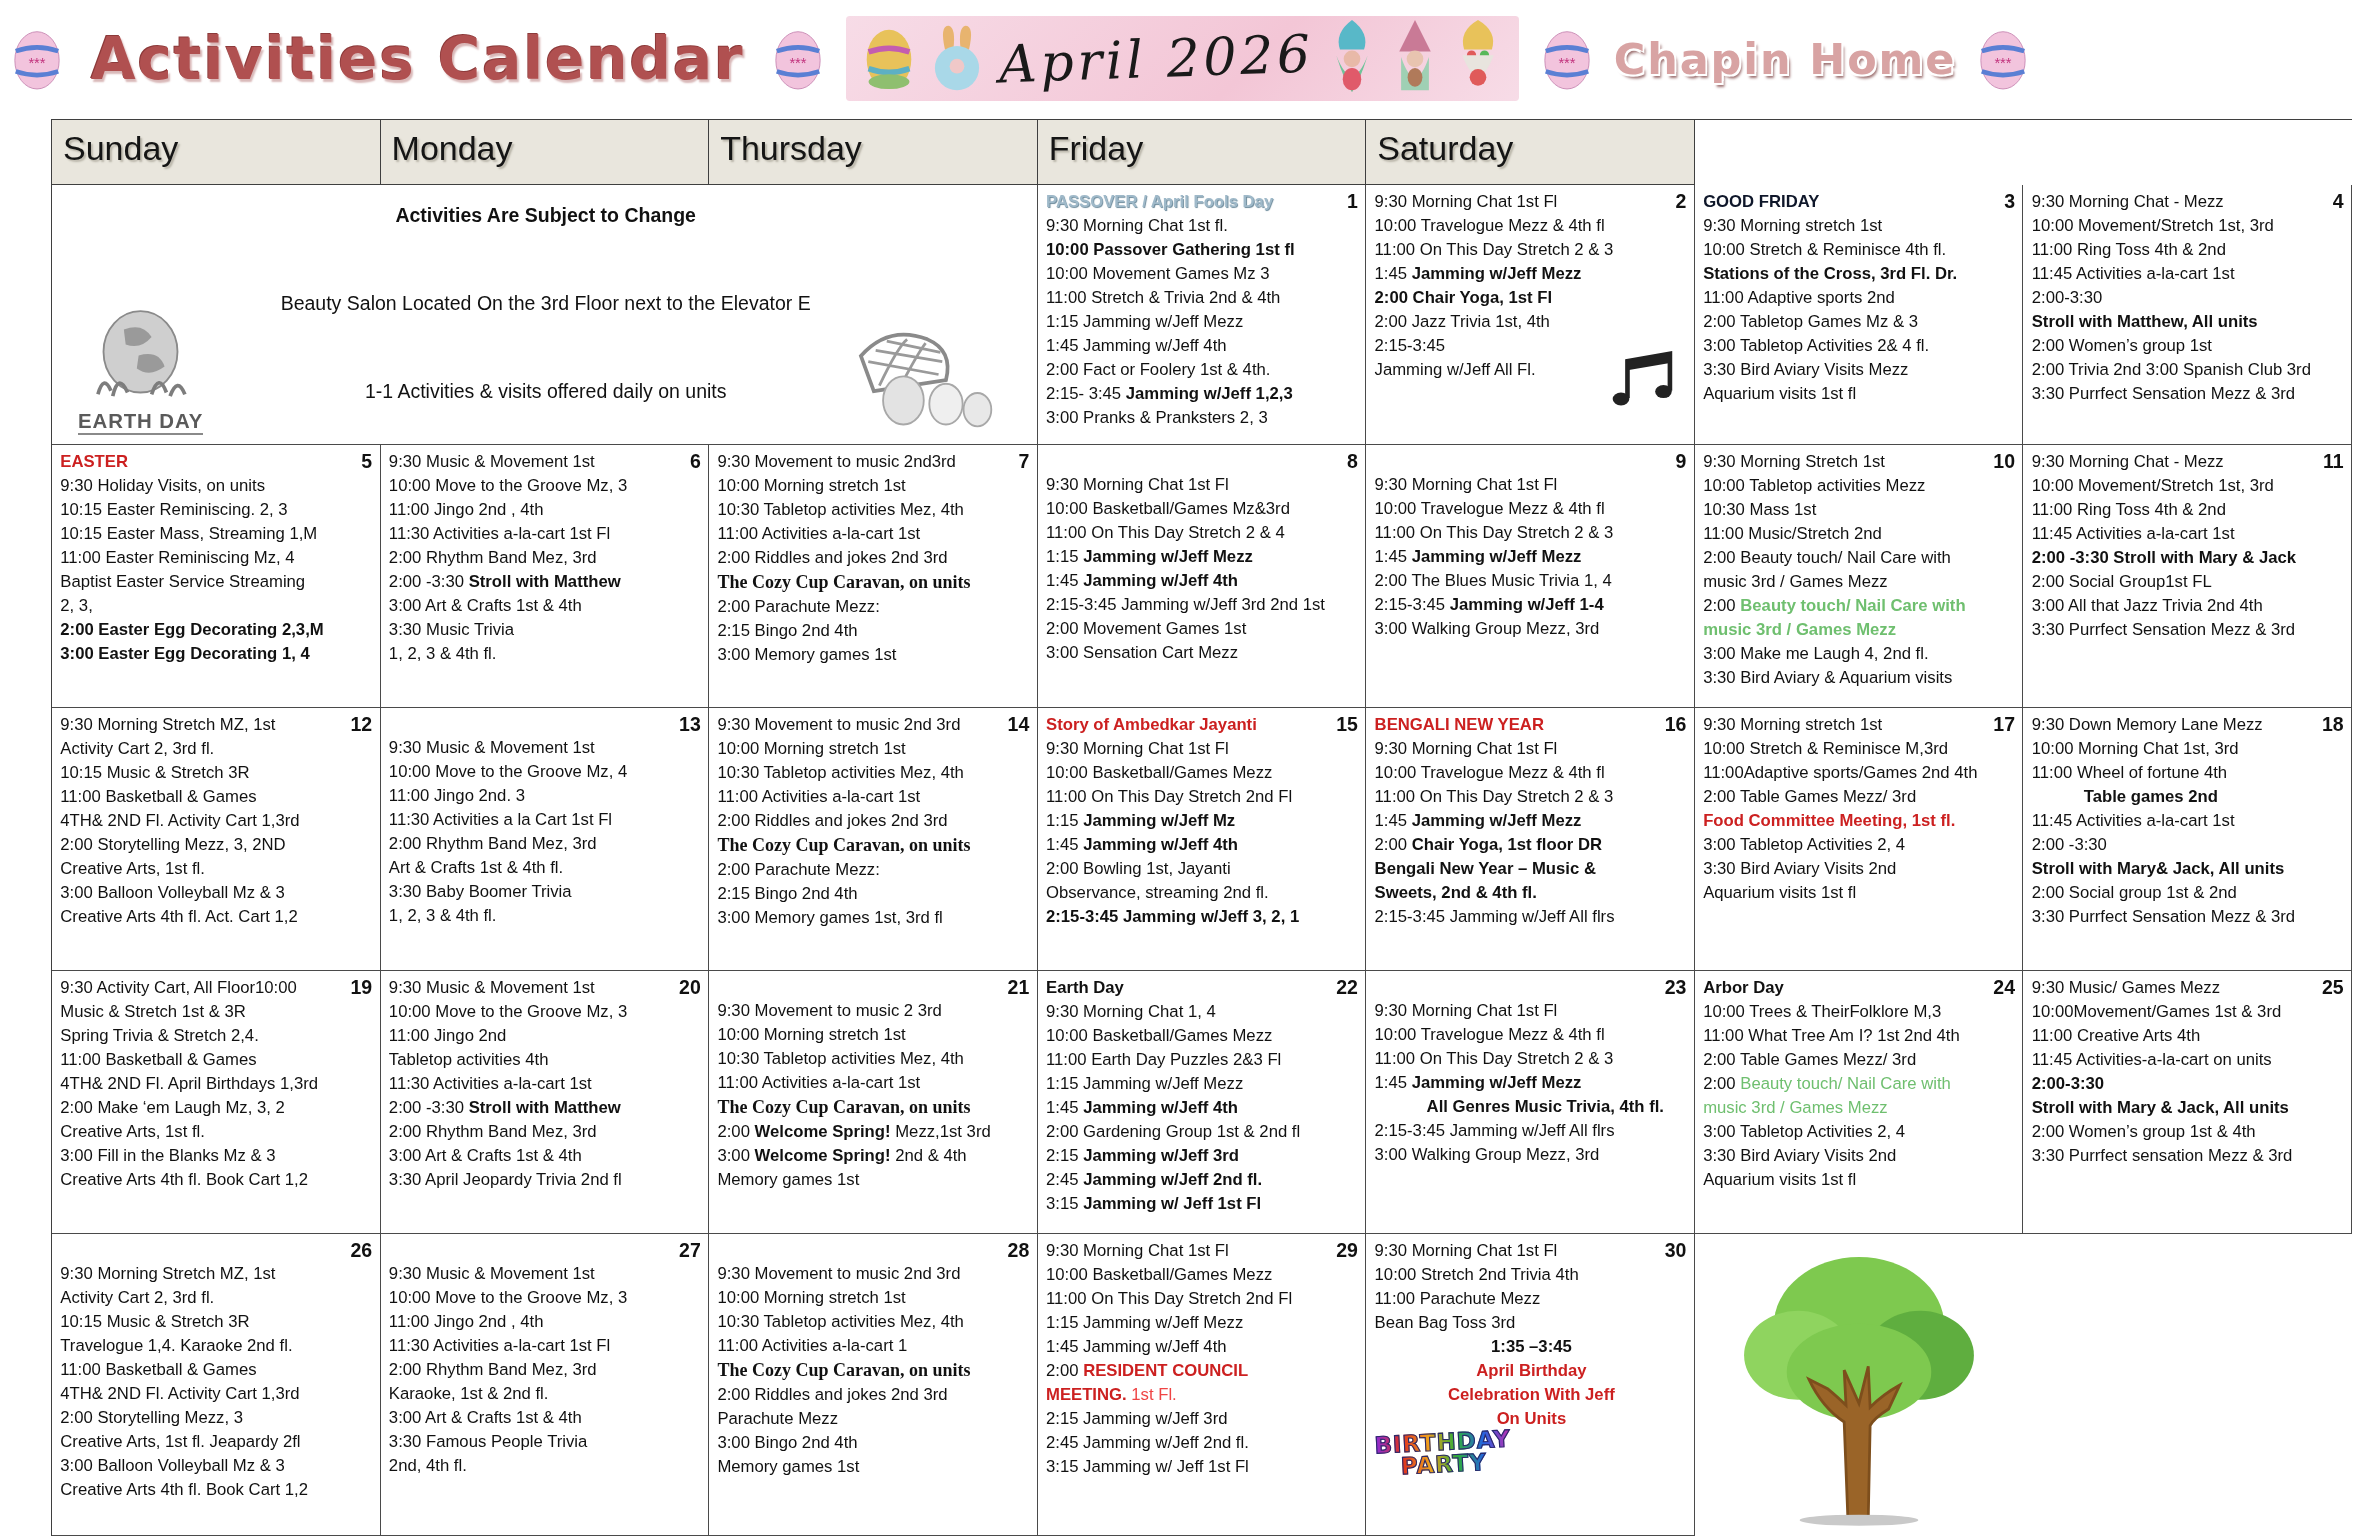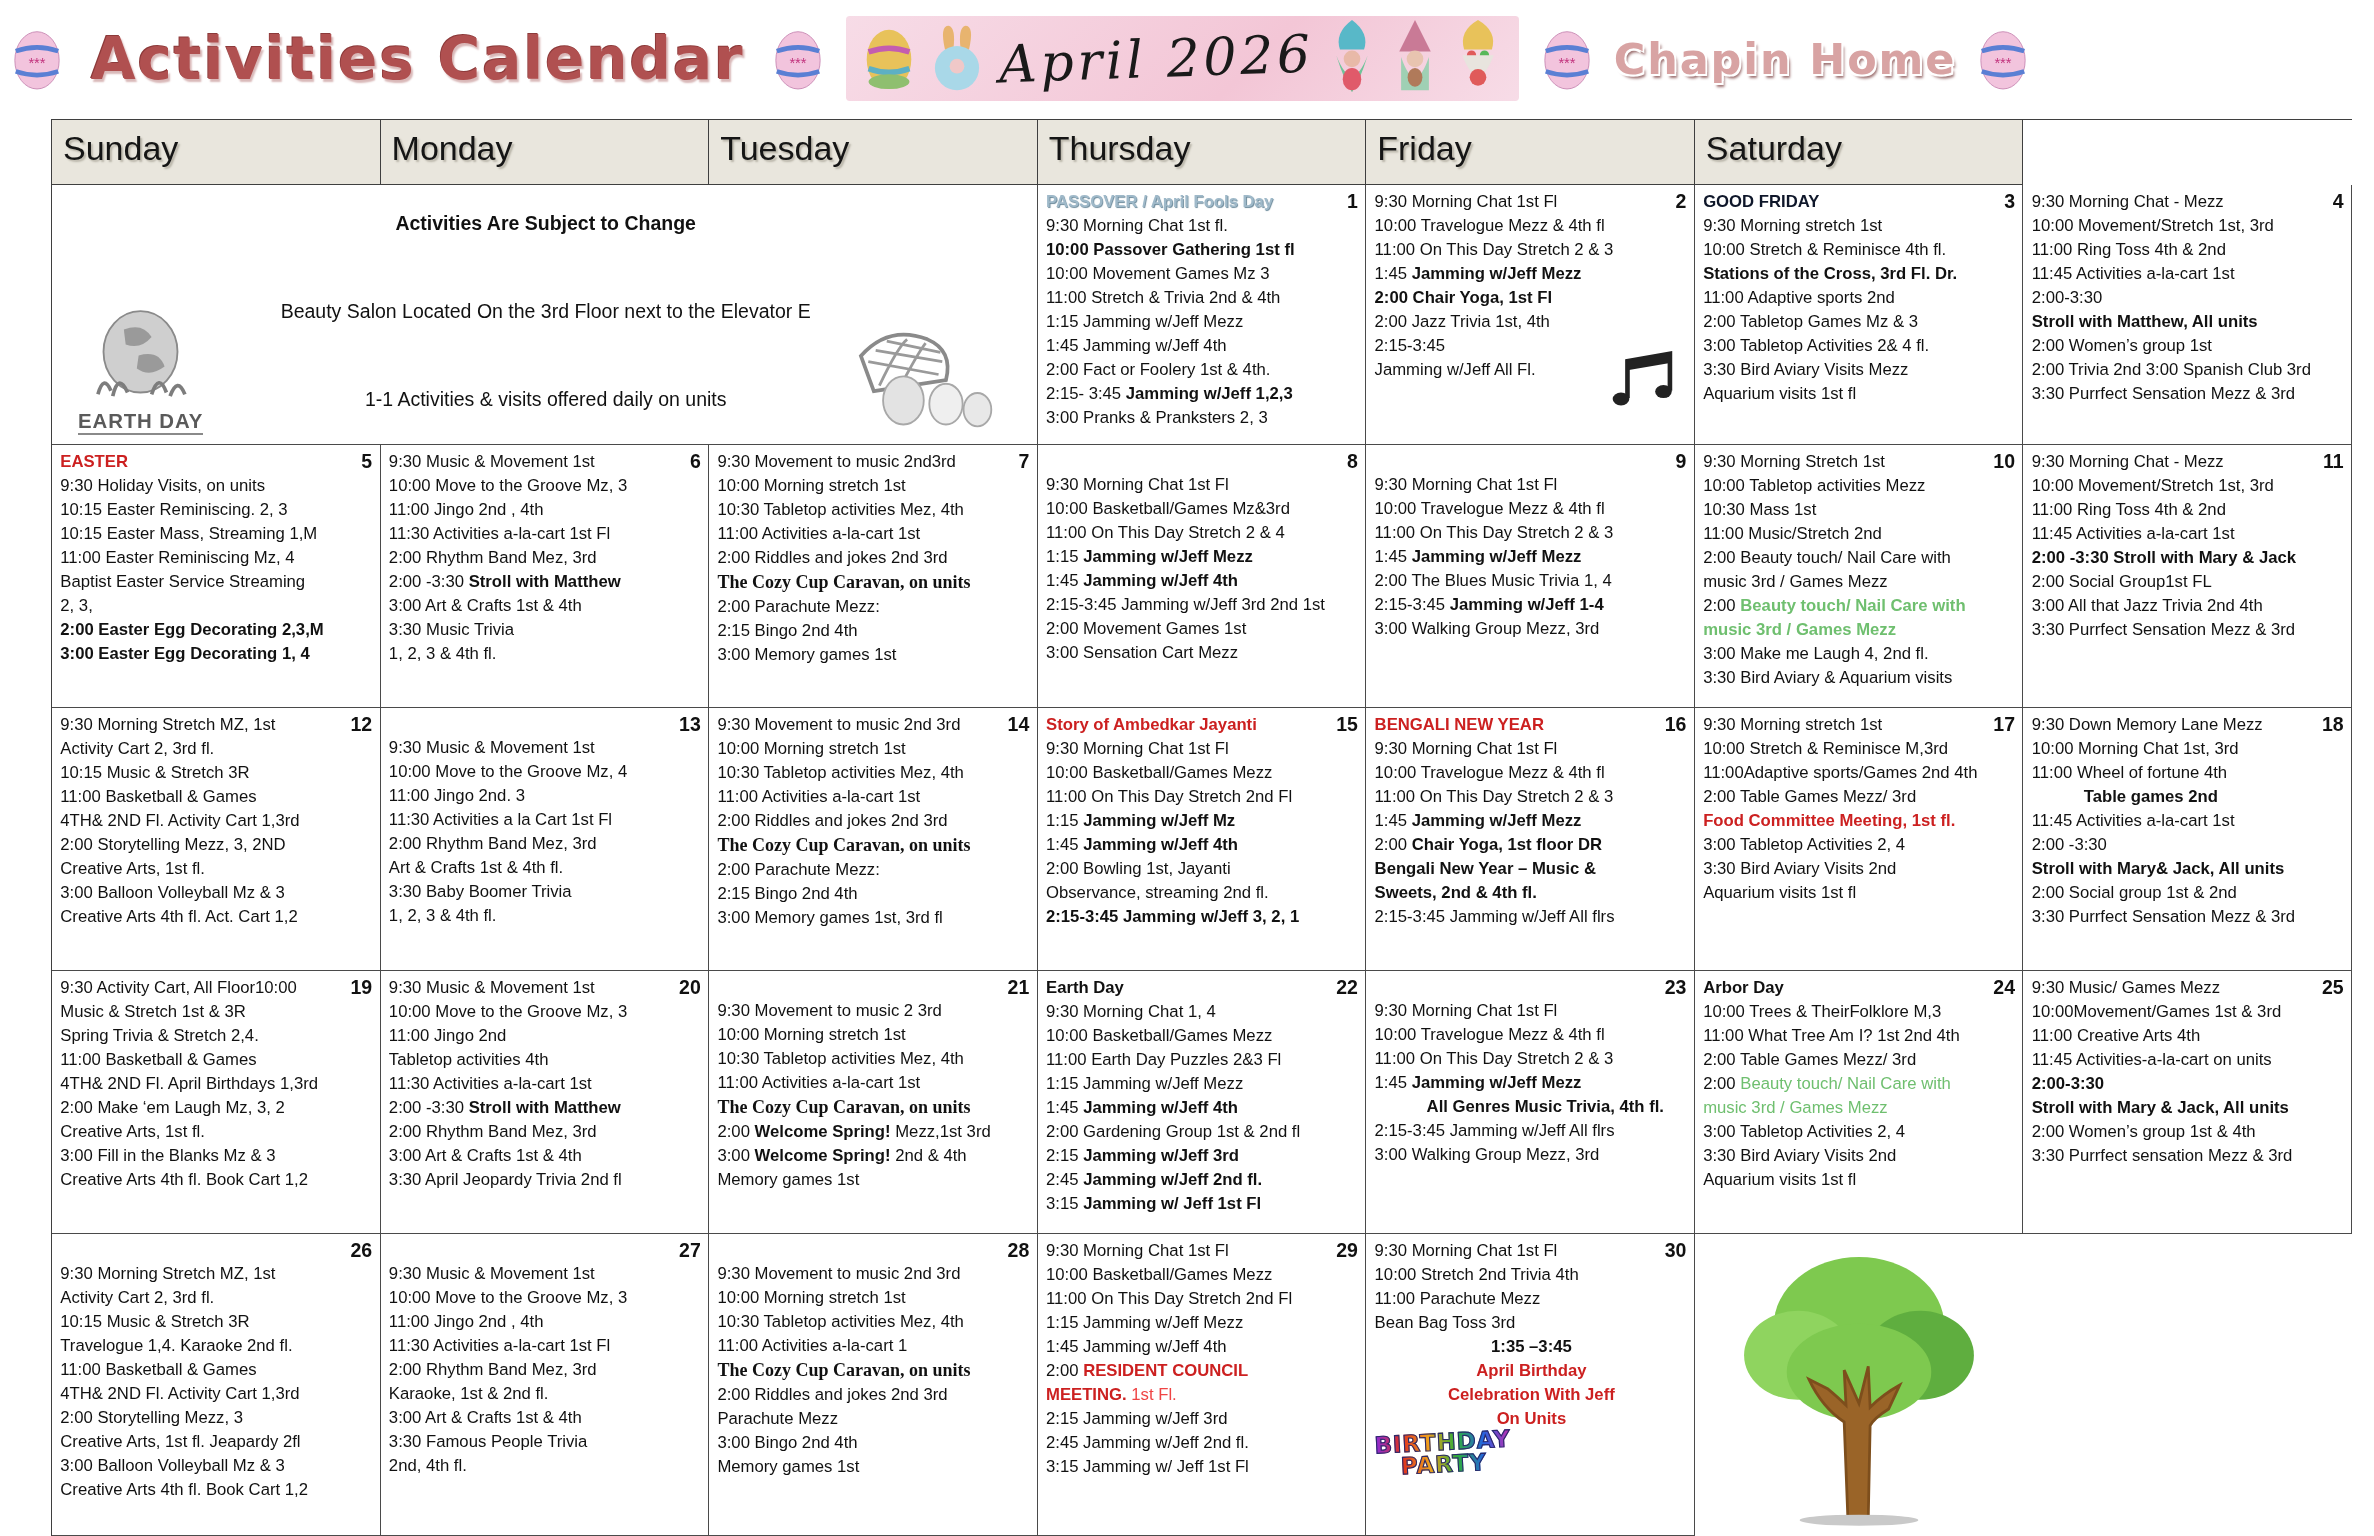--- a/index.html
+++ b/index.html
@@ -51,21 +51,21 @@
   .ln.ind{padding-left:52px;font-weight:bold;}
   .s-b{font-weight:700;}
   .s-red{color:#cc2020;font-weight:700;}
   .s-redp{color:#ef4444;}
   .s-drred{color:#0f172a;font-weight:700;text-align:right;}
   .s-green{color:#6fbf6f;font-weight:700;}
   .s-greenp{color:#6fbf6f;}
   .s-blue{color:#9fb9c9;font-weight:700;text-shadow:0.9px 0.9px 0.9px #6d8b9c;}
   .s-serif{font-family:"Liberation Serif",serif;font-weight:700;font-size:18px;}
   
-  .infocell{padding-top:26px;}
+  .infocell{padding-top:18px;}
   .infocell .ln{min-height:44px;font-size:19.5px;padding-right:0;}
   .icon-earth{position:absolute;left:26px;bottom:9.3px;}
   .icon-basket{position:absolute;right:37px;bottom:7.4px;}
   .icon-music{position:absolute;right:13px;bottom:24px;}
   .icon-tree{position:absolute;left:50%;top:5.6px;transform:translateX(-50%);}
   .earth-label{font-family:"Liberation Sans",sans-serif;font-weight:700;font-size:20.4px;color:#5a5a5a;
     text-align:center;letter-spacing:0.9px;border-bottom:2.8px solid #8a8a8a;}
   .bday-wrap{text-align:center;margin-top:3.7px;}
   .bday{
     display:inline-block;font-weight:800;font-size:23px;line-height:22px;letter-spacing:0.9px;
@@ -159,21 +159,20 @@
         <path d="M3 26 Q26 18 49 26" fill="none" stroke="#5a7fd4" stroke-width="5"></path>
         <path d="M3 48 Q26 56 49 48" fill="none" stroke="#5a7fd4" stroke-width="5"></path>
         <text x="26" y="44" font-size="16" fill="#c2347e" text-anchor="middle">***</text>
       </svg>
   </span>
 </div>
 
 <div class="calendar" id="grid">
     <div class="dayhead">Sunday</div>
     <div class="dayhead">Monday</div>
-    <div class="dayhead">Tuesday</div>
     <div class="dayhead">Thursday</div>
     <div class="dayhead">Friday</div>
     <div class="dayhead">Saturday</div>
     <div class="cell infocell" style="grid-column: span 3;">
       <div class="ln ctr"><span class="s-b">Activities Are Subject to Change</span></div>
       <div class="ln"><span></span></div>
       <div class="ln ctr"><span>Beauty Salon Located On the 3rd Floor next to the Elevator E</span></div>
       <div class="ln"><span></span></div>
       <div class="ln ctr"><span>1-1 Activities &amp; visits offered daily on units</span></div>
       <span class="icon-earth">

